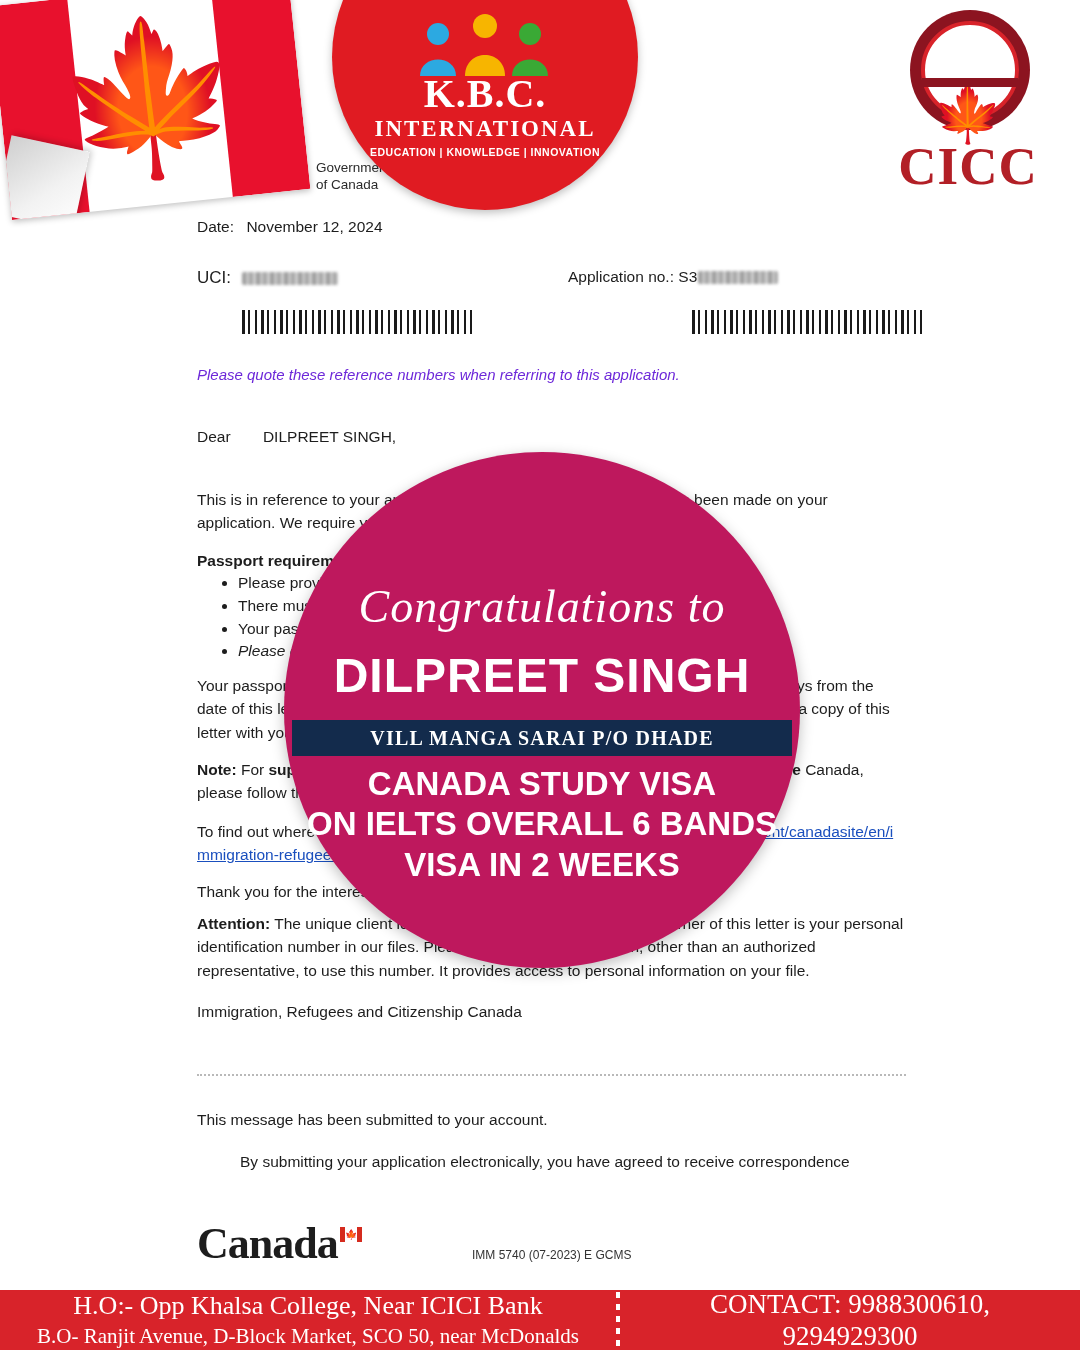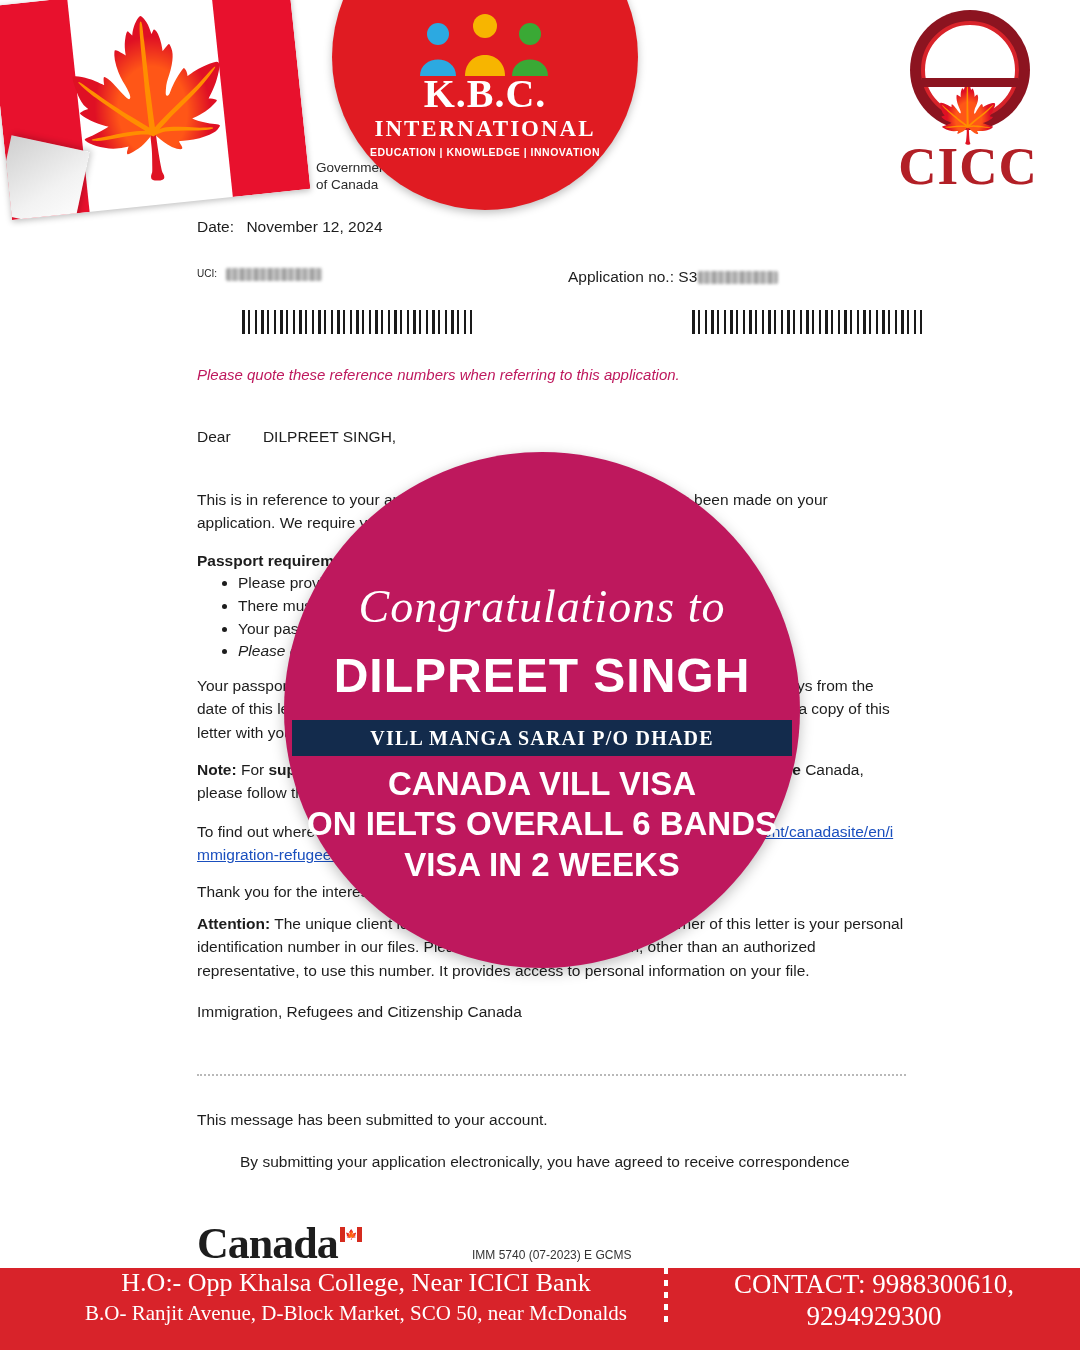--- a/index.html
+++ b/index.html
@@ -38,40 +38,40 @@
     color:#d52b1e; font-size:13px; line-height:13px;
   }
   .govt-text { display:flex; gap:32px; font-size:13.5px; color:#2b2b2b; line-height:1.25; }
   .govt-text div { white-space:pre-line; }
 
   .body-text { font-size:15.5px; color:#1d1d1d; line-height:1.45; }
 
   .row-date { position:absolute; left:25px; top:218px; font-size:15.5px; color:#1d1d1d; }
   .row-date .lbl { margin-right:8px; }
 
-  .row-uci { position:absolute; left:25px; top:268px; font-size:10px; color:#1d1d1d; }
+  .row-uci { position:absolute; left:25px; top:268px; font-size:17px; color:#1d1d1d; }
   .row-app { position:absolute; left:396px; top:268px; font-size:15.5px; color:#1d1d1d; }
 
   .redact {
     display:inline-block; vertical-align:middle; height:13px; width:96px;
     margin-left:6px; border-radius:2px;
     background:repeating-linear-gradient(90deg,#8d8d8d 0 4px,#bdbdbd 4px 7px,#9a9a9a 7px 11px,#c9c9c9 11px 14px);
     filter:blur(1.6px); opacity:.85;
   }
   .barcode {
     position:absolute; height:24px; width:230px;
     background:repeating-linear-gradient(90deg,#1a1a1a 0 3px,#ffffff 3px 6px,#1a1a1a 6px 8px,#ffffff 8px 13px,#1a1a1a 13px 15px,#ffffff 15px 19px);
     filter:blur(.6px);
   }
   .barcode.b1 { left:70px; top:310px; }
   .barcode.b2 { left:520px; top:310px; }
 
   .quote-note {
     position:absolute; left:25px; top:366px;
-    font-size:15px; font-style:italic; color:#be185d;
+    font-size:15px; font-style:italic; color:#6d28d9;
   }
 
   .salutation { position:absolute; left:25px; top:428px; font-size:15.5px; color:#1d1d1d; }
   .salutation .name { margin-left:28px; }
 
   .para { position:absolute; left:25px; right:24px; font-size:15.5px; color:#1d1d1d; line-height:1.5; }
   .p1 { top:488px; }
   .h-passport { position:absolute; left:25px; top:552px; font-size:15.5px; font-weight:bold; color:#1d1d1d; }
   .bullets {
     position:absolute; left:40px; right:24px; top:572px;
@@ -210,23 +210,23 @@
     font-family:"Liberation Serif", serif;
     font-size:20px; font-weight:bold; letter-spacing:1.2px;
   }
   .congrats .lines {
     position:absolute; left:0; right:0; top:312px;
     font-size:33px; font-weight:bold; line-height:1.22;
   }
 
   
   .footer-bar {
-    position:absolute; left:0; right:0; bottom:0; height:82px;
+    position:absolute; left:0; right:0; bottom:0; height:60px;
     background:#d8232a; color:#ffffff;
-    display:flex; align-items:flex-start;padding-left:48px;
+    display:flex; align-items:center;
   }
   .footer-left { width:616px; text-align:center; font-family:"Liberation Serif", serif; }
   .footer-left .l1 { font-size:26px; }
   .footer-left .l2 { font-size:21px; margin-top:3px; }
   .footer-divider {
     width:4px; height:56px;
     background:repeating-linear-gradient(180deg,#ffffff 0 6px,transparent 6px 12px);
   }
   .footer-right {
     flex:1; text-align:center; font-family:"Liberation Serif", serif;
@@ -339,21 +339,21 @@
     <div class="cicc-text">CICC</div>
   </div>
 
   <div class="congrats">
     <div class="script">Congratulations to</div>
     <div class="bigname">DILPREET SINGH</div>
     <div class="addr-band">
       <span>VILL MANGA SARAI P/O DHADE</span>
     </div>
     <div class="lines">
-      <div>CANADA VILL VISA</div>
+      <div>CANADA STUDY VISA</div>
       <div>ON IELTS OVERALL 6 BANDS</div>
       <div>VISA IN 2 WEEKS</div>
     </div>
   </div>
 
   <div class="footer-bar">
     <div class="footer-left">
       <div class="l1">H.O:- Opp Khalsa College, Near ICICI Bank</div>
       <div class="l2">B.O- Ranjit Avenue, D-Block Market, SCO 50, near McDonalds</div>
     </div>

